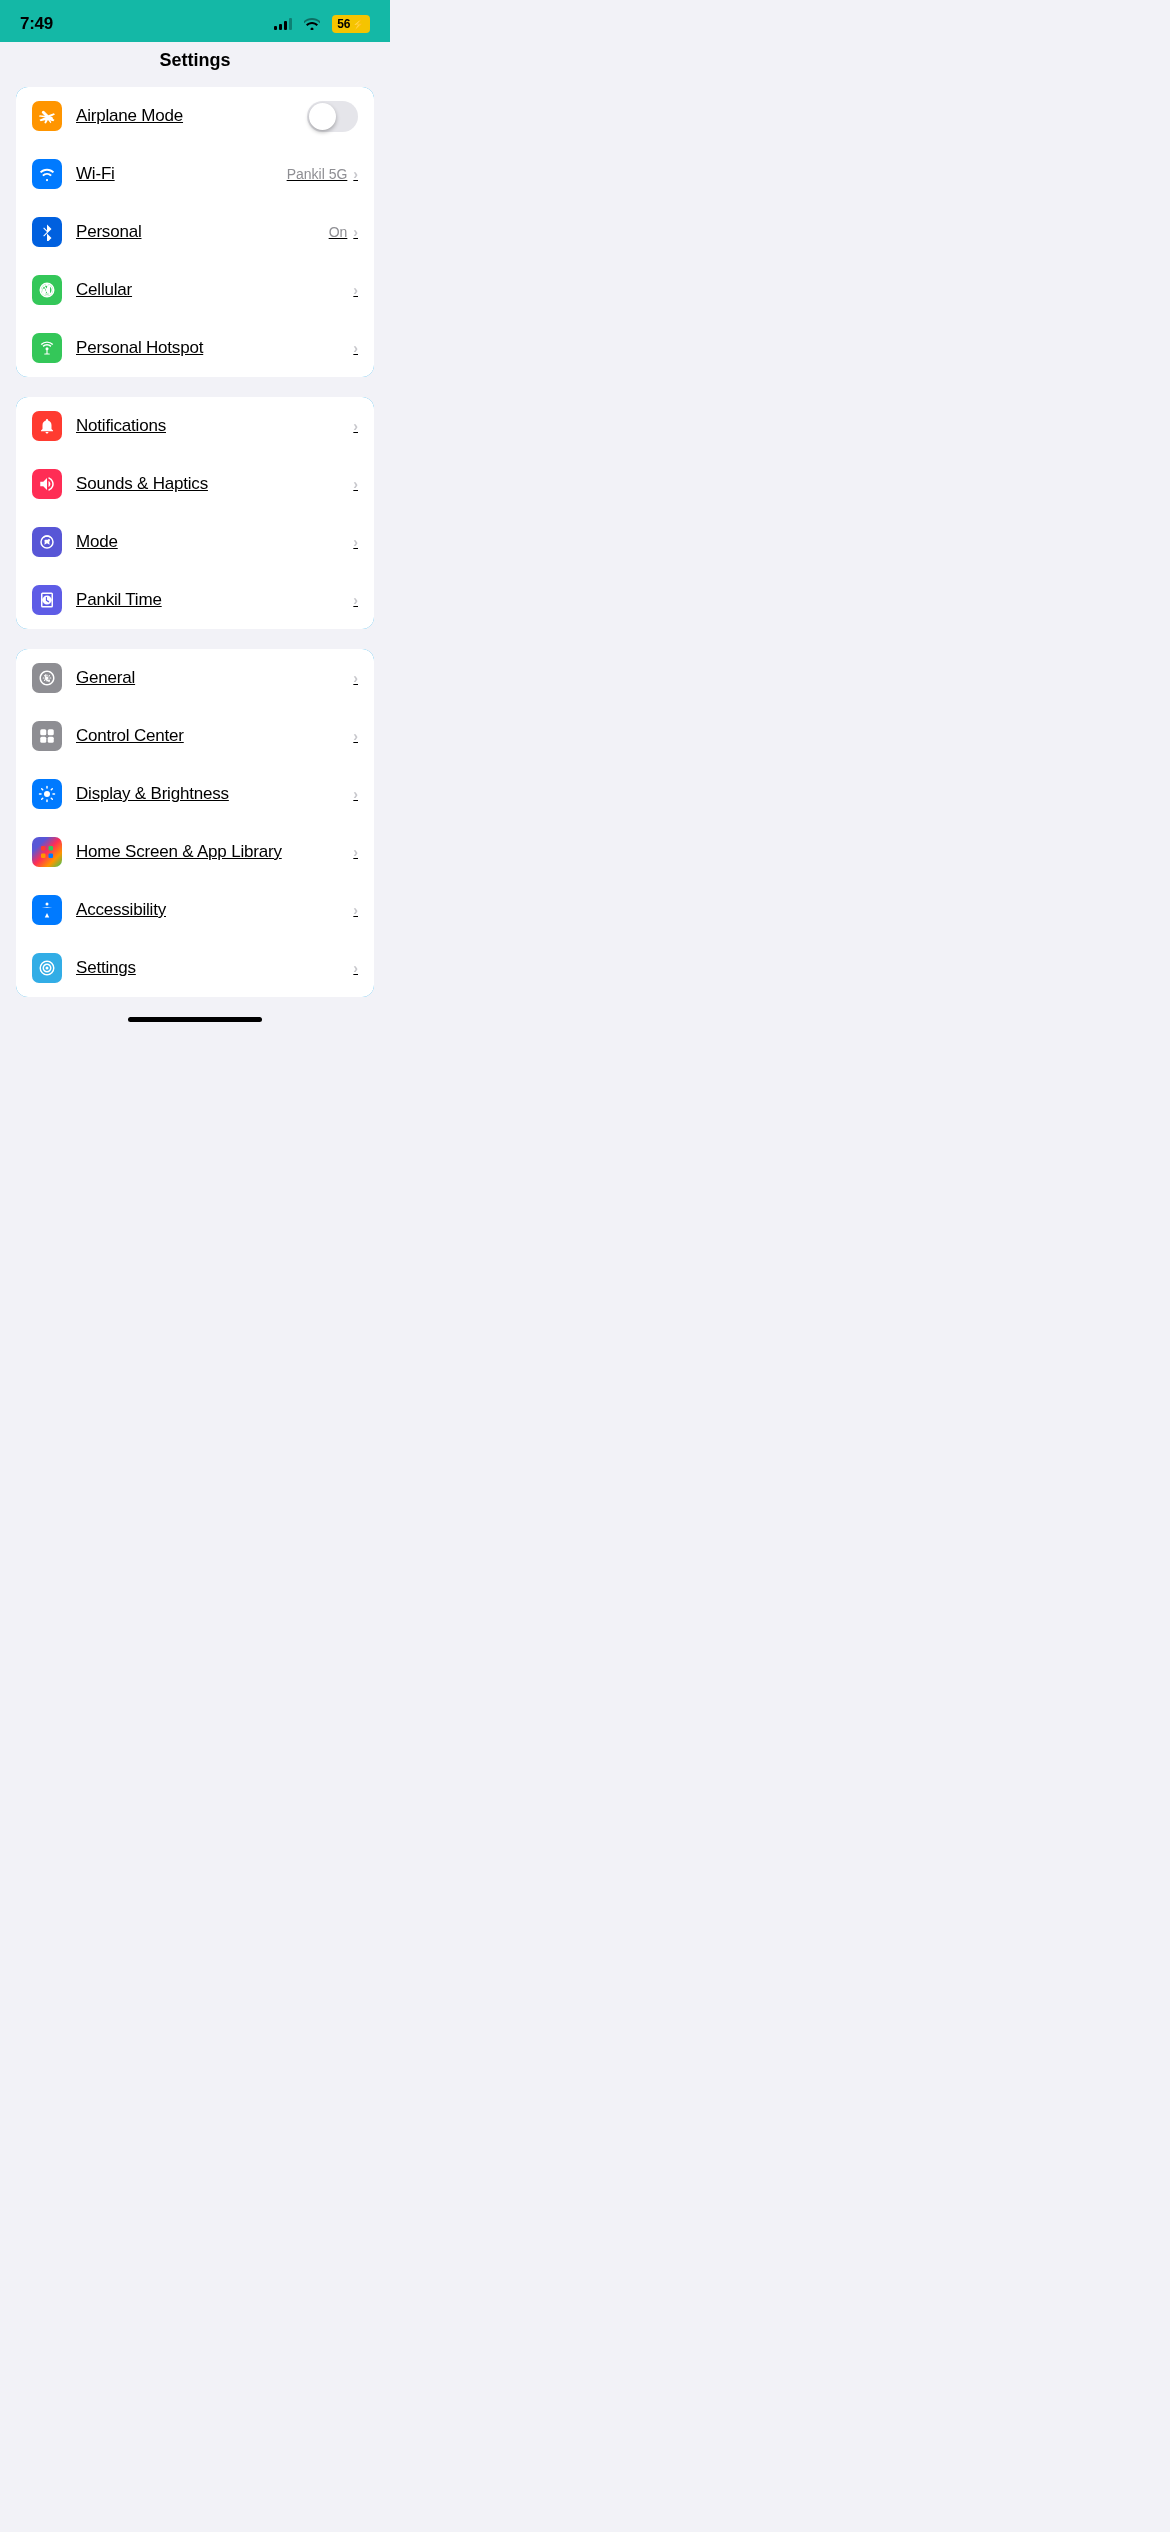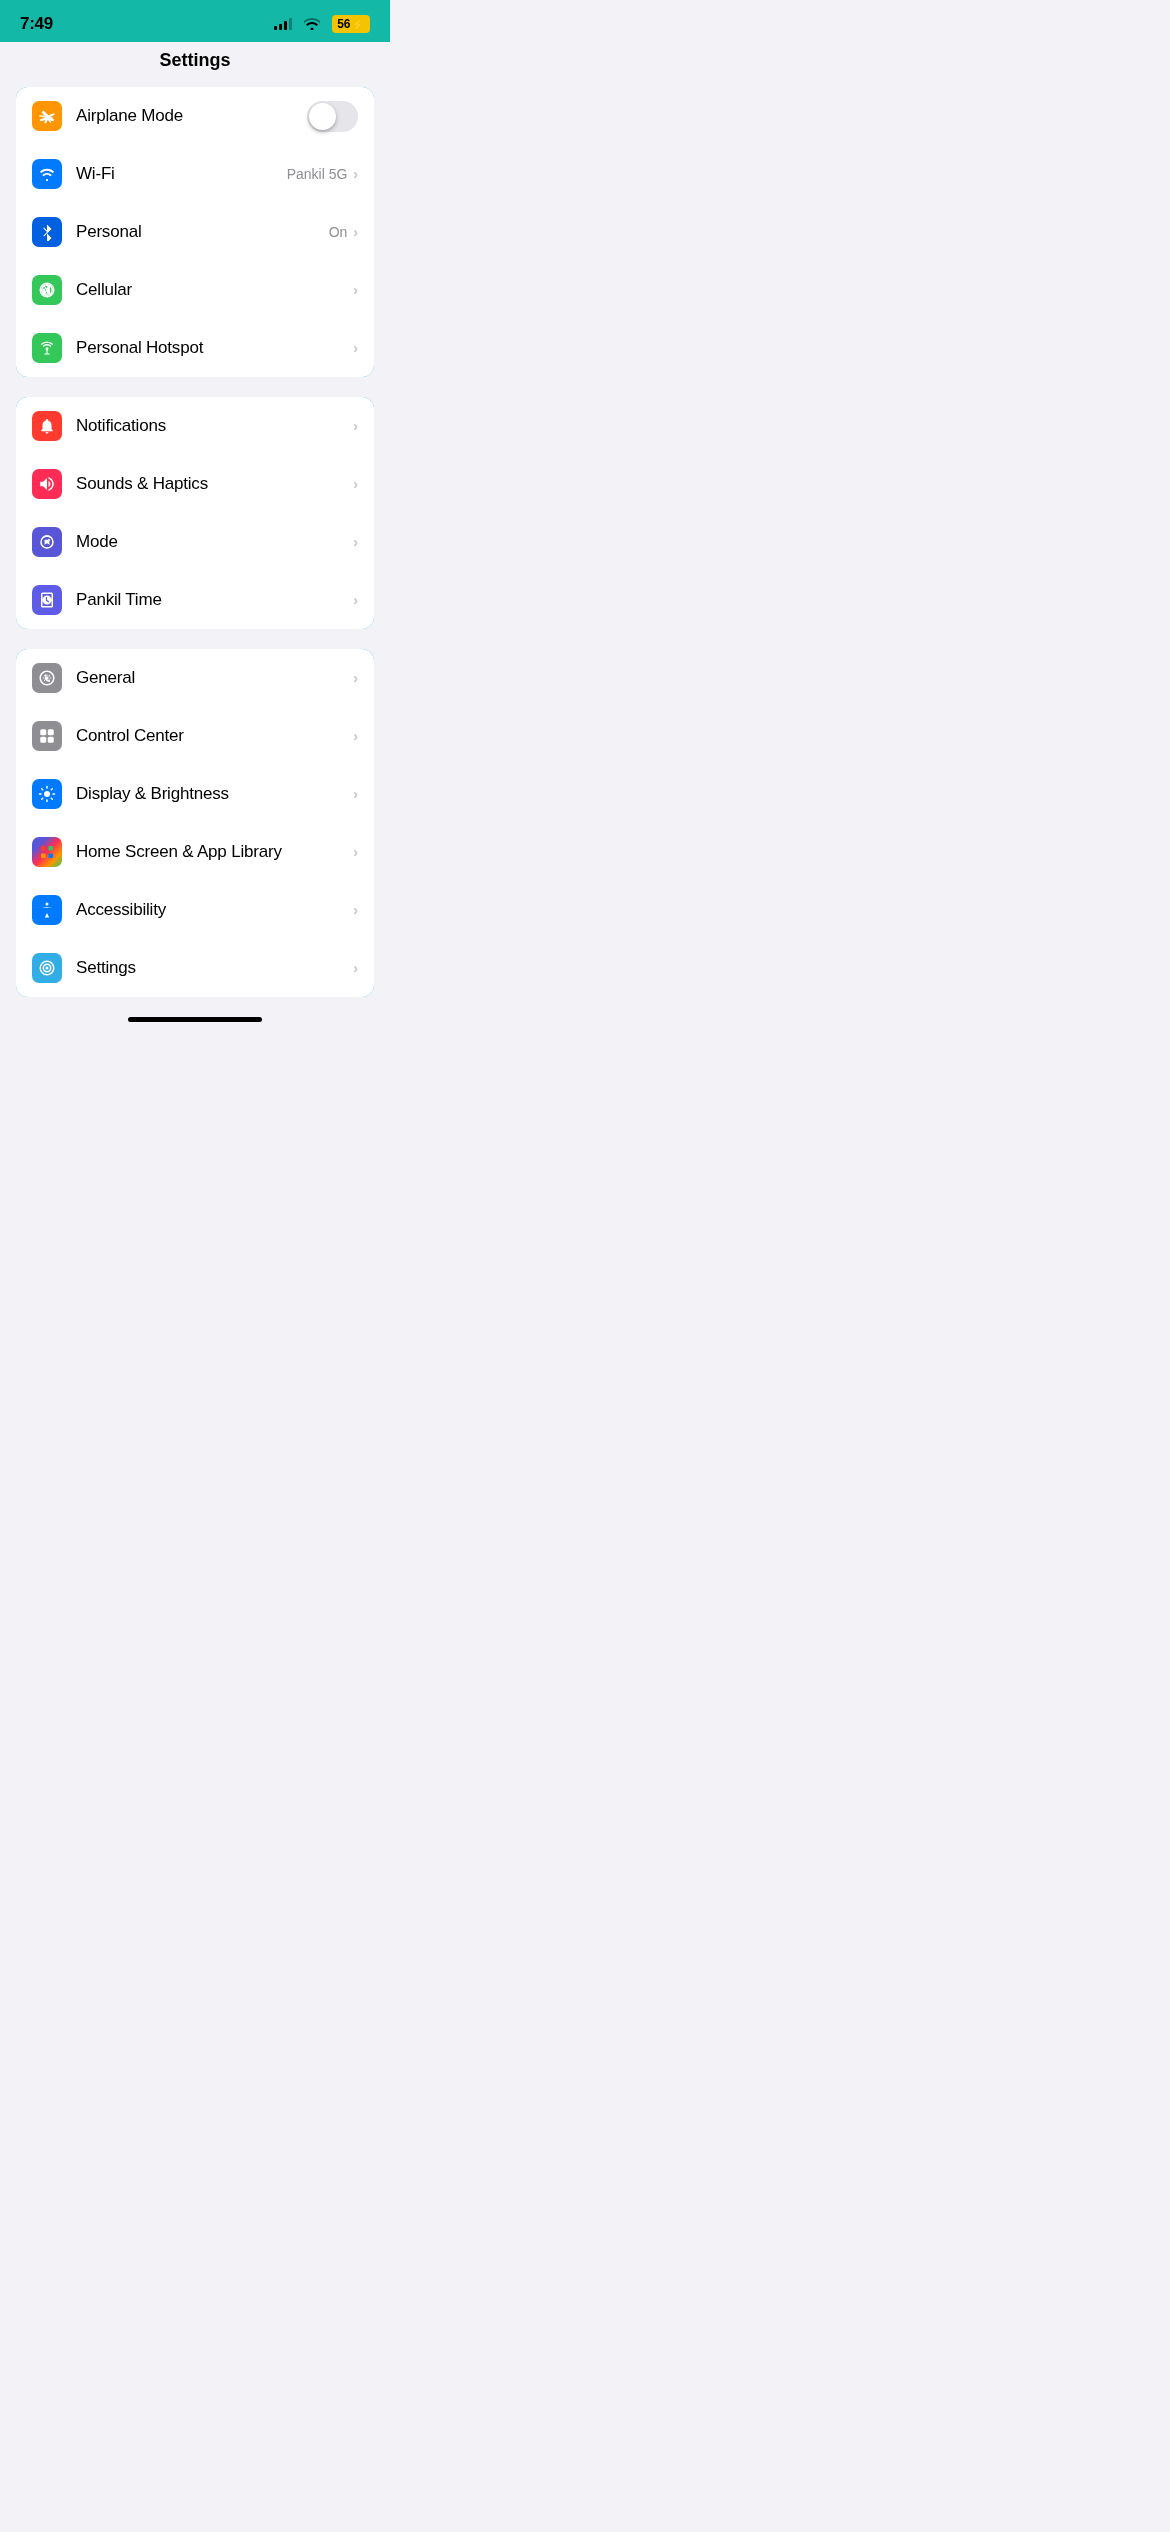--- a/index.html
+++ b/index.html
@@ -80,20 +80,21 @@
       color: #000;
       padding: 8px 0 16px;
       background: #f2f2f7;
     }
 
     .settings-group {
       background: #0ea5e9;
       border-radius: 12px;
       margin: 0 16px 20px;
       overflow: hidden;
+      text-decoration: underline;
     }
 
     .settings-item {
       display: flex;
       align-items: center;
       padding: 12px 16px;
       background: #fff;
       position: relative;
       min-height: 58px;
       cursor: pointer;

